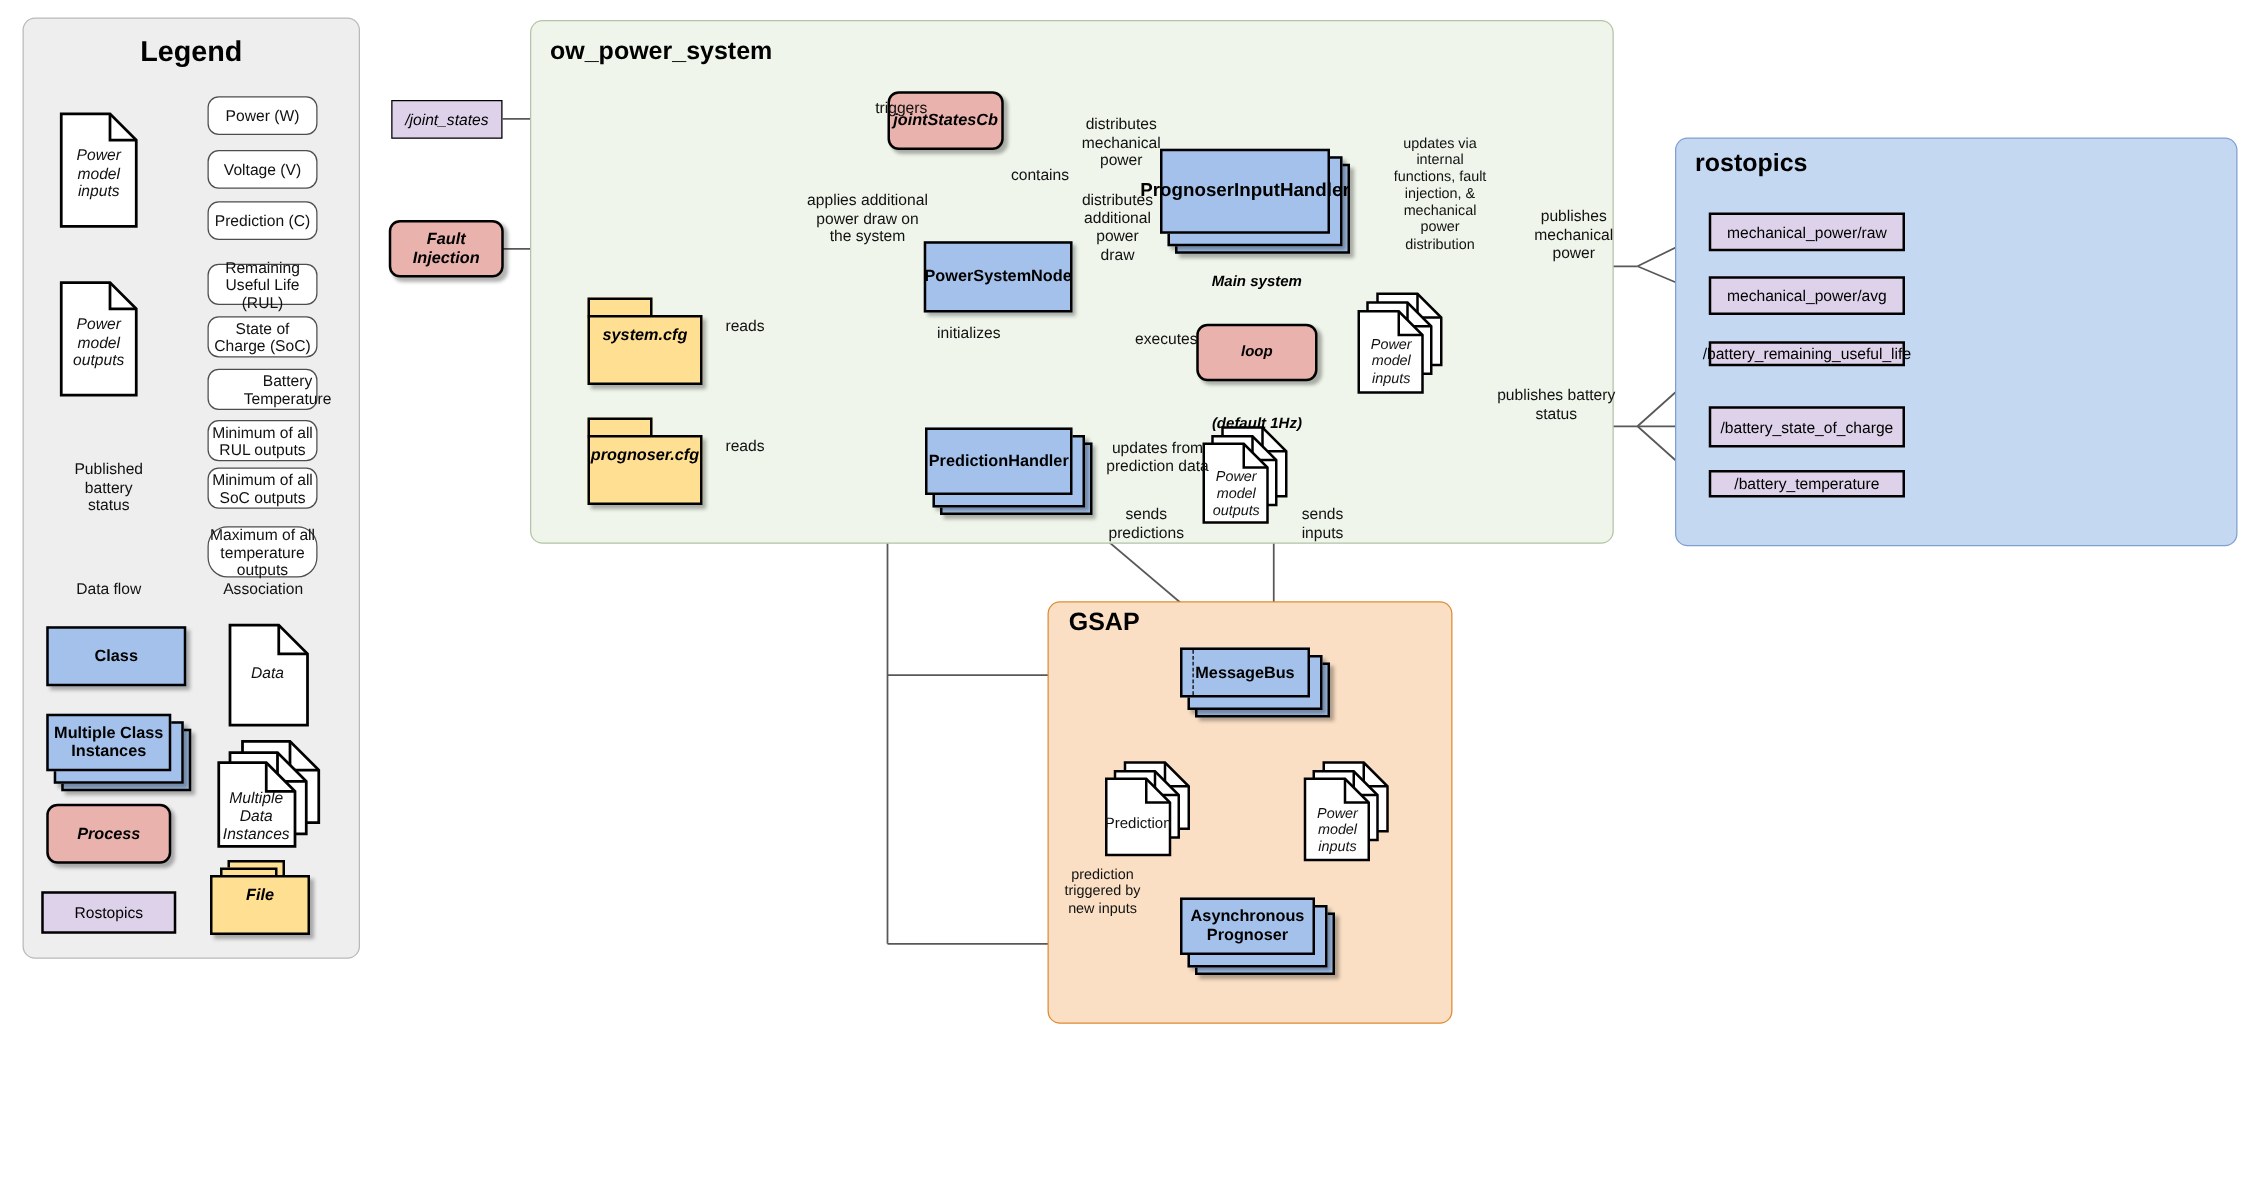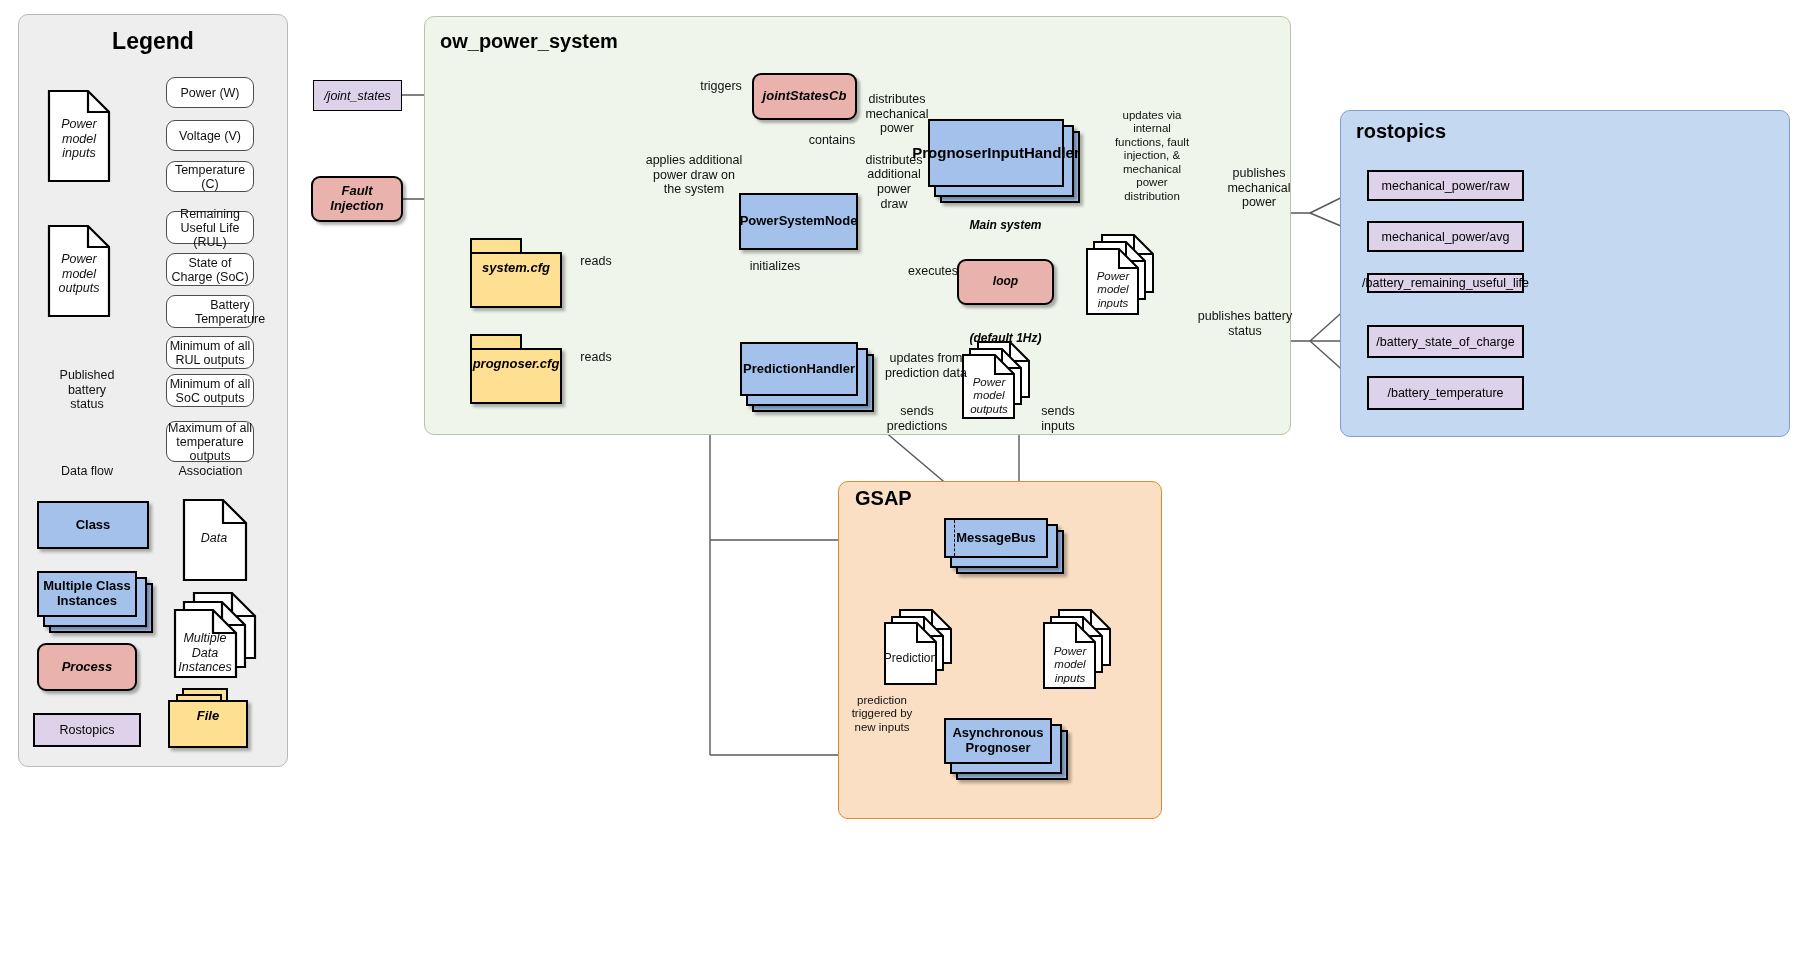--- a/index.html
+++ b/index.html
@@ -203,21 +203,21 @@
       <span>inputs</span>
     </div>
   </div>
   <div class="node rbox" style="left:166px;top:77px;width:88px;height:31px;">
       <span>Power (W)</span>
     </div>
   <div class="node rbox" style="left:166px;top:120px;width:88px;height:31px;">
       <span>Voltage (V)</span>
     </div>
   <div class="node rbox" style="left:166px;top:161px;width:88px;height:31px;">
-      <span>Temperature (C)</span>
+      <span>Prediction (C)</span>
     </div>
 
   <div class="doc" style="left:48px;top:225px;width:62px;height:92px;">
     <svg width="62" height="92" viewBox="0 0 62 92">
       <path d="M1,1 L40,1 L61,22 L61,91 L1,91 Z" fill="#fff" stroke="#000" stroke-width="2.2"></path>
       <path d="M40,1 L40,22 L61,22" fill="none" stroke="#000" stroke-width="2.2"></path>
     </svg>
     <div class="txt" style="left:2px;top:18px;width:58px;height:62px;flex-direction:column;">
       <span>Power</span>
       <span>model</span>
@@ -238,21 +238,21 @@
     <span>Published</span>
     <span>battery</span>
     <span>status</span>
   </div>
   <div class="node rbox" style="left:166px;top:336px;width:88px;height:33px;">
       <span>Minimum of all RUL outputs</span>
     </div>
   <div class="node rbox" style="left:166px;top:374px;width:88px;height:33px;">
       <span>Minimum of all SoC outputs</span>
     </div>
-  <div class="node rbox" style="left:166px;top:421px;width:88px;height:41px;">
+  <div class="node rbox" style="left:166px;top:421px;width:88px;height:41px;border-radius:16px;">
       <span>Maximum of all temperature outputs</span>
     </div>
 
   <div class="lbl" style="left:42px;top:462px;width:90px;height:18px;">Data flow</div>
   <div class="lbl" style="left:163px;top:462px;width:95px;height:18px;">Association</div>
 
   <div class="node klass" style="left:37px;top:501px;width:112px;height:48px;">
       <span>Class</span>
     </div>
 
@@ -311,21 +311,21 @@
 
   <div class="node rostopic-plain" style="left:313px;top:80px;width:89px;height:31px;">
     <span>/joint_states</span>
   </div>
 
   <div class="node process" style="left:311px;top:176px;width:92px;height:46px;flex-direction:column;">
     <span>Fault</span>
     <span>Injection</span>
   </div>
 
-  <div class="node process" style="left:752px;top:73px;width:105px;height:47px;">
+  <div class="node process" style="left:710px;top:73px;width:93px;height:47px;">
     <span>jointStatesCb</span>
   </div>
 
   <div class="node klass" style="left:739px;top:193px;width:119px;height:57px;">
     <span>PowerSystemNode</span>
   </div>
 
   <div class="multi-wrap" style="left:928px;top:119px;width:150px;height:85px;">
     <div class="stack2" style="left:12px;top:12px;width:136px;height:68px;"></div>
     <div class="stack1" style="left:6px;top:6px;width:136px;height:68px;"></div>
@@ -525,17 +525,17 @@
   </div>
   <div class="node rostopic" style="left:1367px;top:221px;width:157px;height:31px;">
     <span>mechanical_power/avg</span>
   </div>
   <div class="node rostopic" style="left:1367px;top:273px;width:157px;height:20px;">
     <span>/battery_remaining_useful_life</span>
   </div>
   <div class="node rostopic" style="left:1367px;top:325px;width:157px;height:33px;">
     <span>/battery_state_of_charge</span>
   </div>
-  <div class="node rostopic" style="left:1367px;top:376px;width:157px;height:34px;">
+  <div class="node rostopic" style="left:1367px;top:376px;width:157px;height:22px;">
     <span>/battery_temperature</span>
   </div>
 
 </div>
 
 </body></html>

